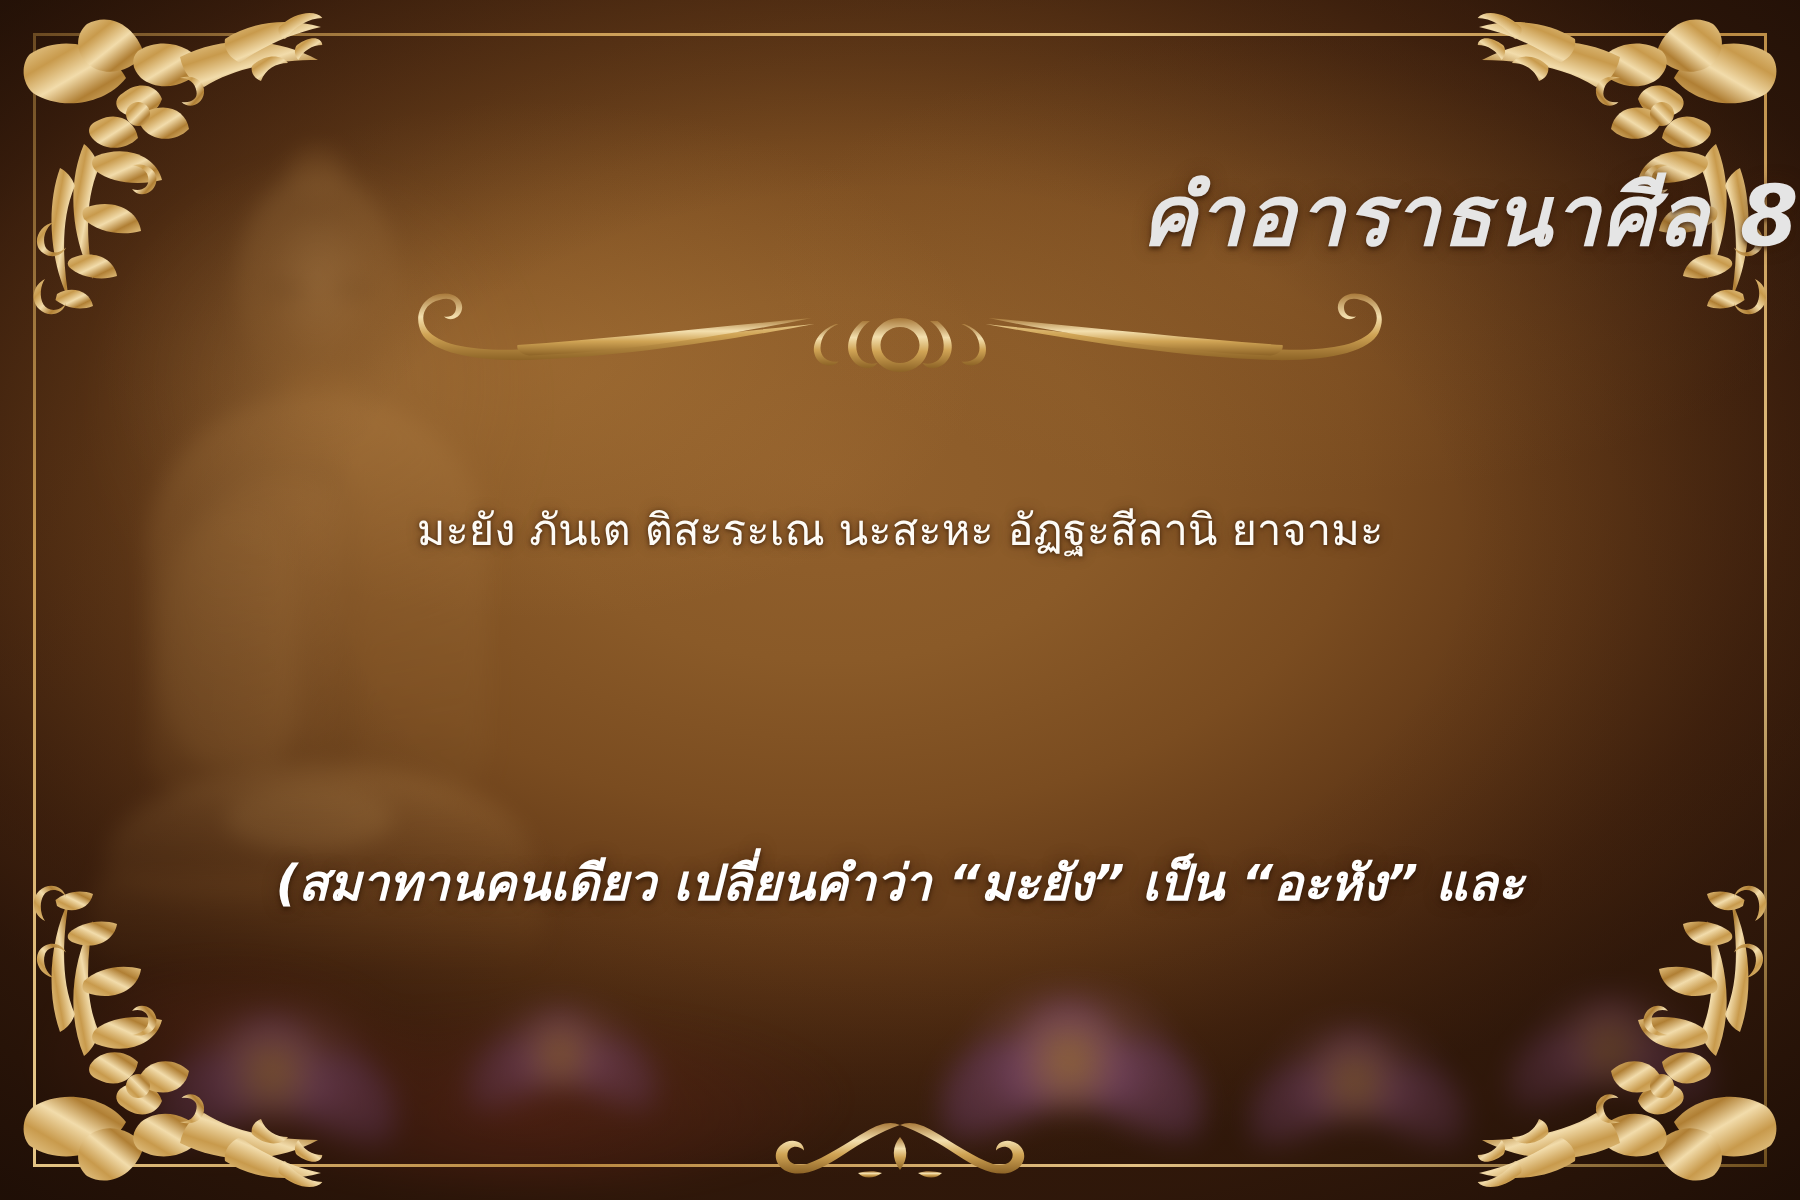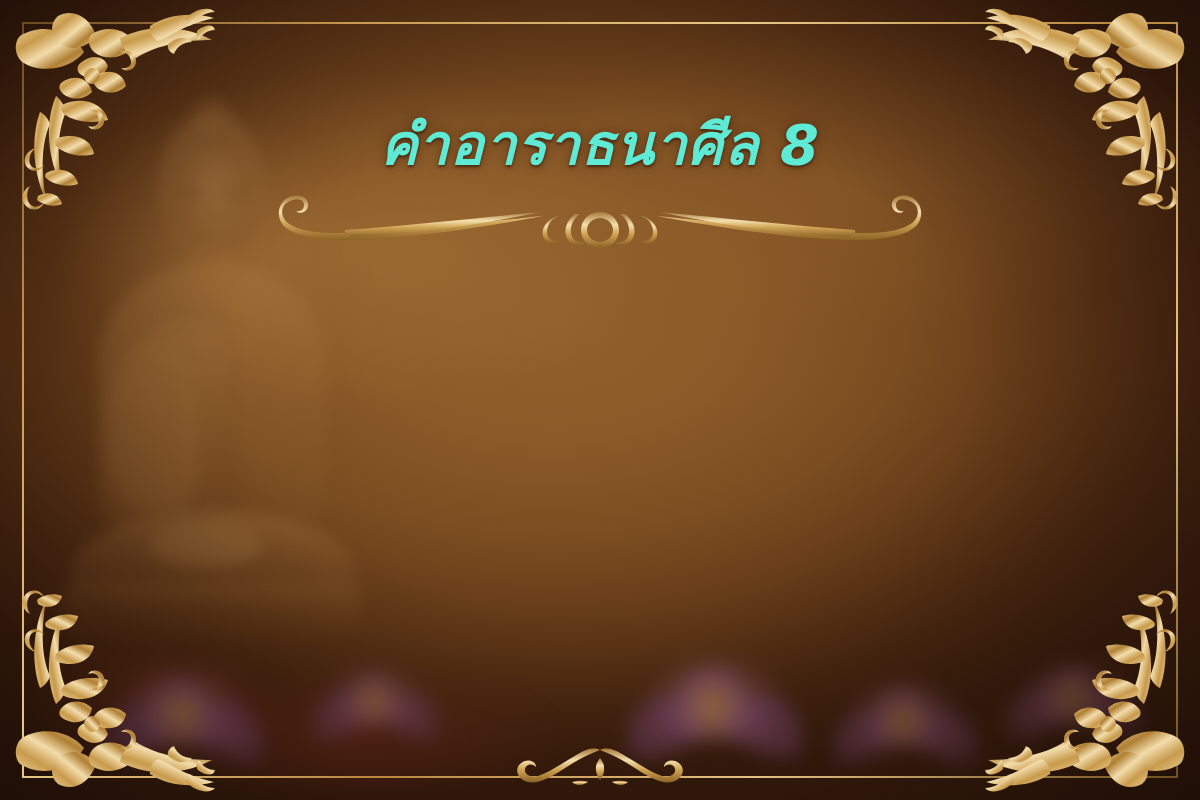--- a/index.html
+++ b/index.html
@@ -257,22 +257,22 @@
   .content {
     position: absolute;
     inset: 0;
     display: block;
   }
 
   .title {
     position: absolute;
     left: 0; right: 0;
     top: 78px;
-    text-align: center;
-    color: #5eead4;
+    text-align: right;
+    color: #e5e5e5;
     font-size: 56px;
     font-weight: 700;
     font-style: italic;
     letter-spacing: 1px;
     line-height: 1.05;
     text-shadow:
       0 2px 3px rgba(54,26,8,0.72),
       0 0 12px rgba(60,28,8,0.45);
   }
 
@@ -539,19 +539,21 @@
         <path d="M142 40 C 148 44, 154 44, 158 40 C 153 39, 148 38, 142 40 Z"></path>
       </g>
     </svg>
   </div>
 
   <div class="content">
 
     <h1 class="title">คำอาราธนาศีล 8</h1>
 
     <div class="verse">
+      <span class="vline">มะยัง ภันเต ติสะระเณ นะสะหะ อัฏฐะสีลานิ ยาจามะ</span>
     </div>
 
     <div class="note">
+      <span class="nline">(สมาทานคนเดียว เปลี่ยนคำว่า “มะยัง” เป็น “อะหัง” และ</span>
     </div>
 
   </div>
 </div>
 
 </body></html>

